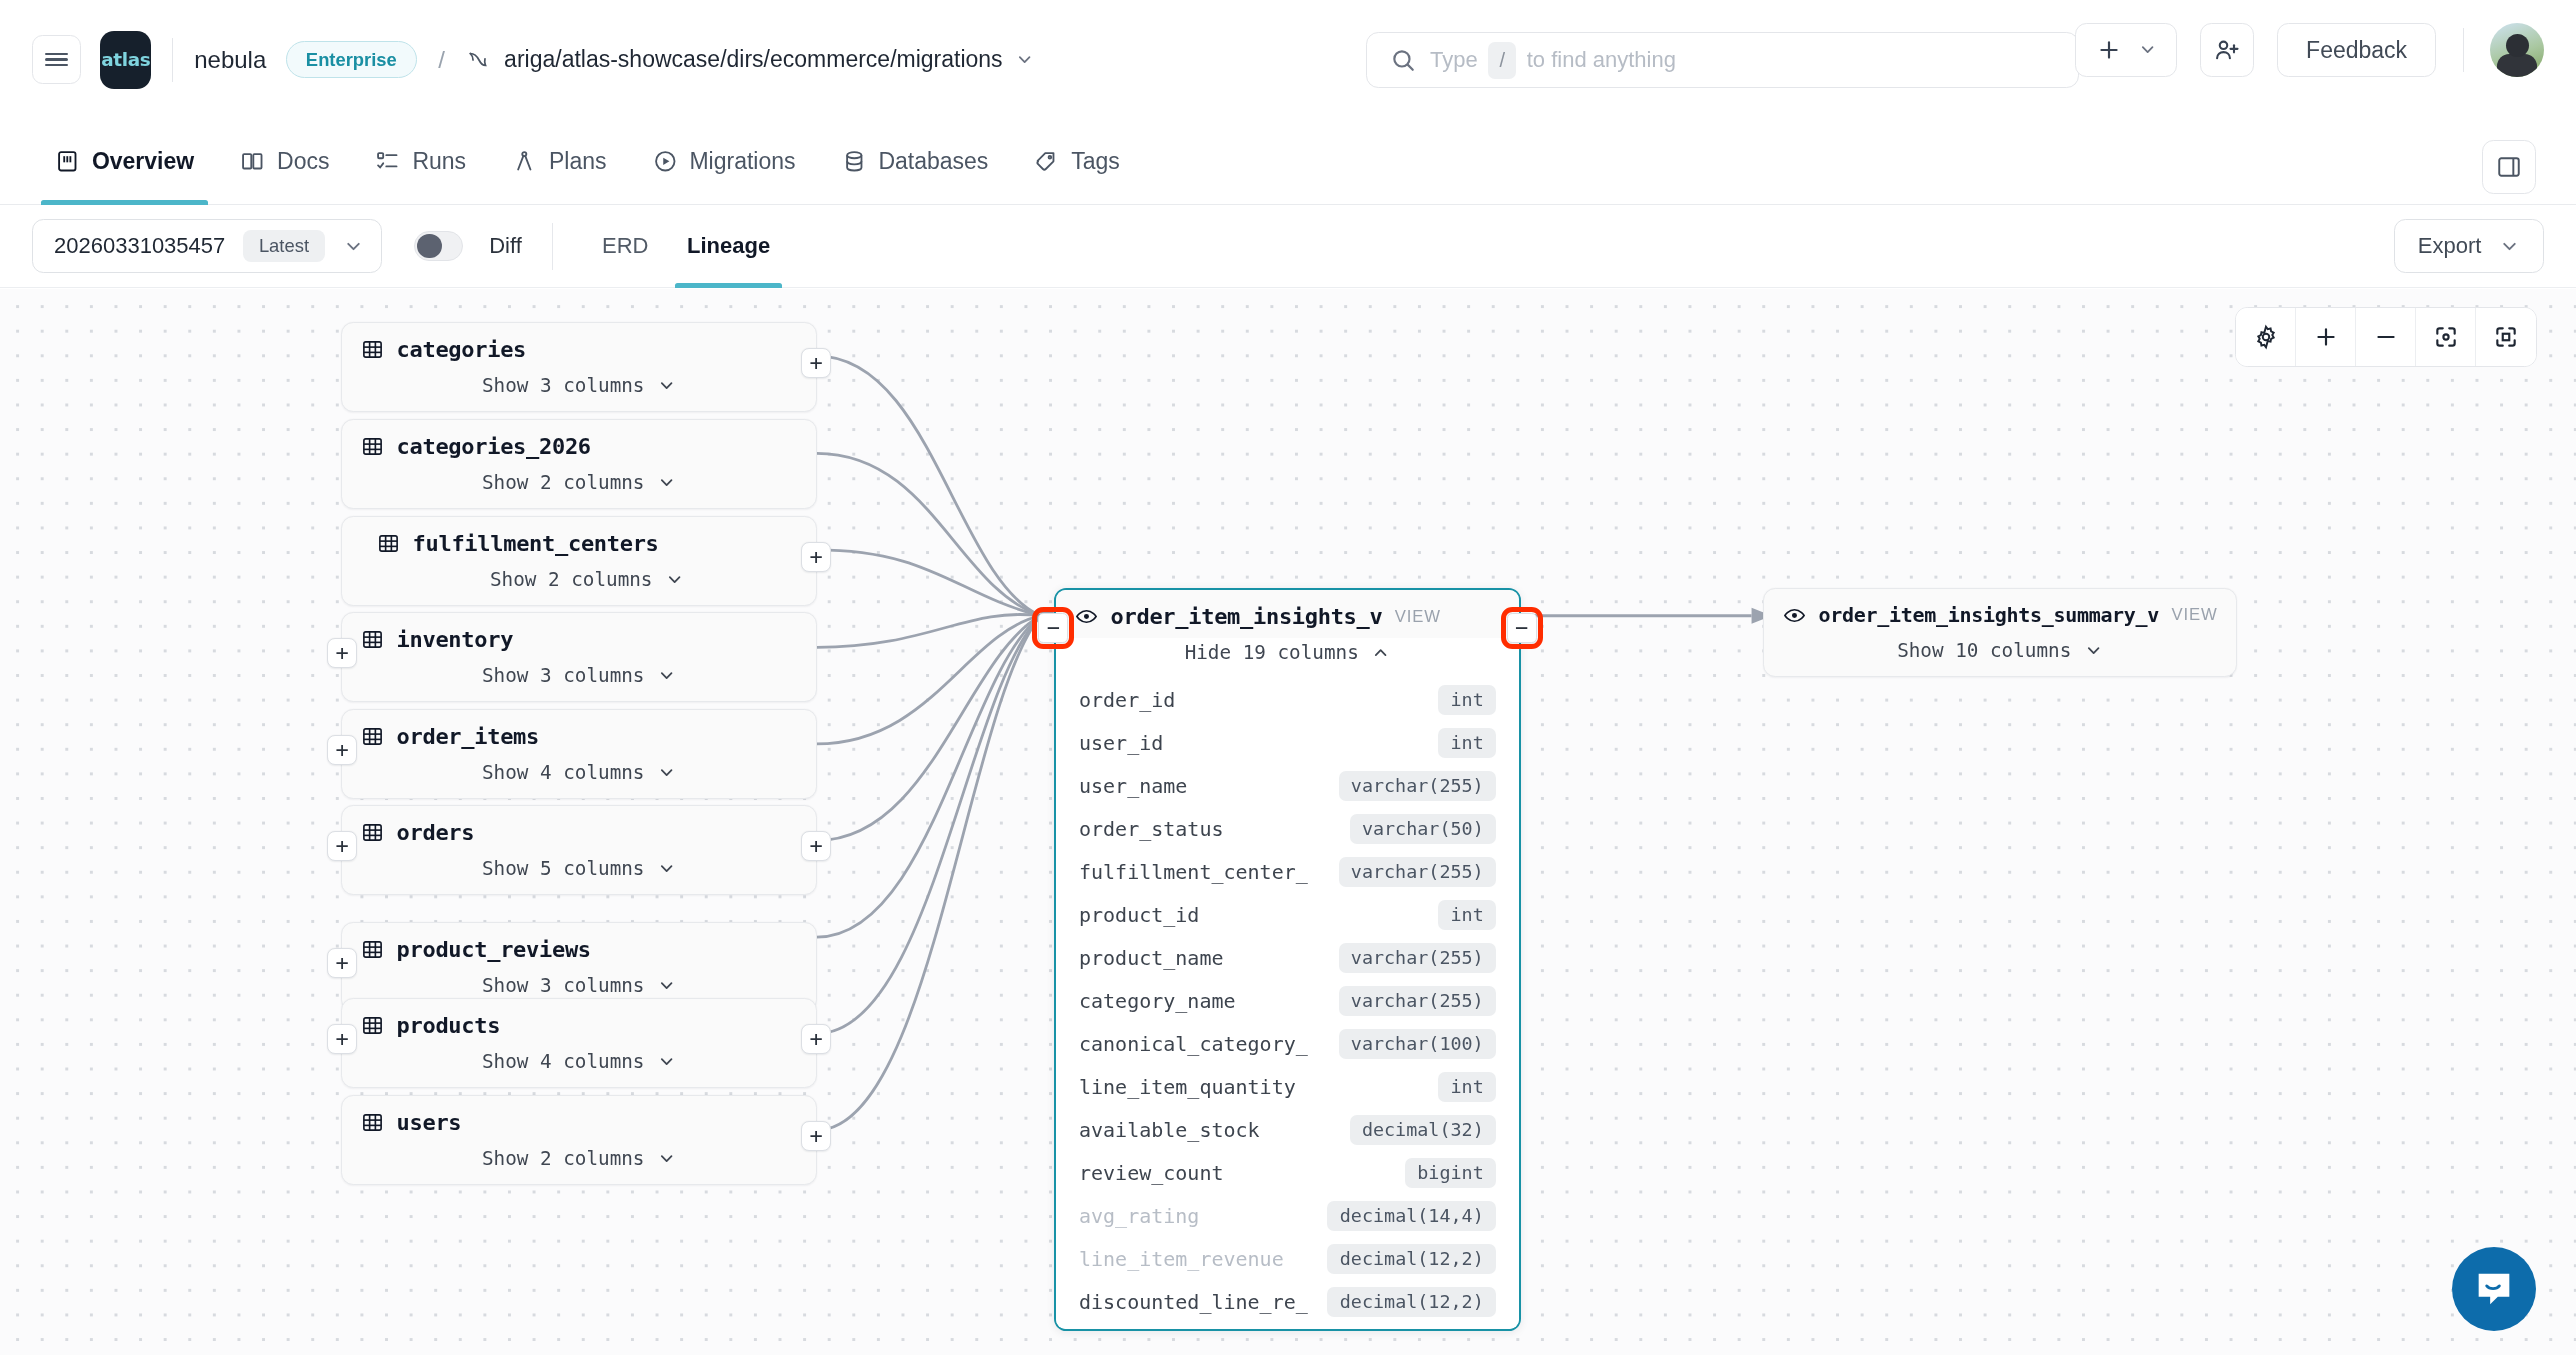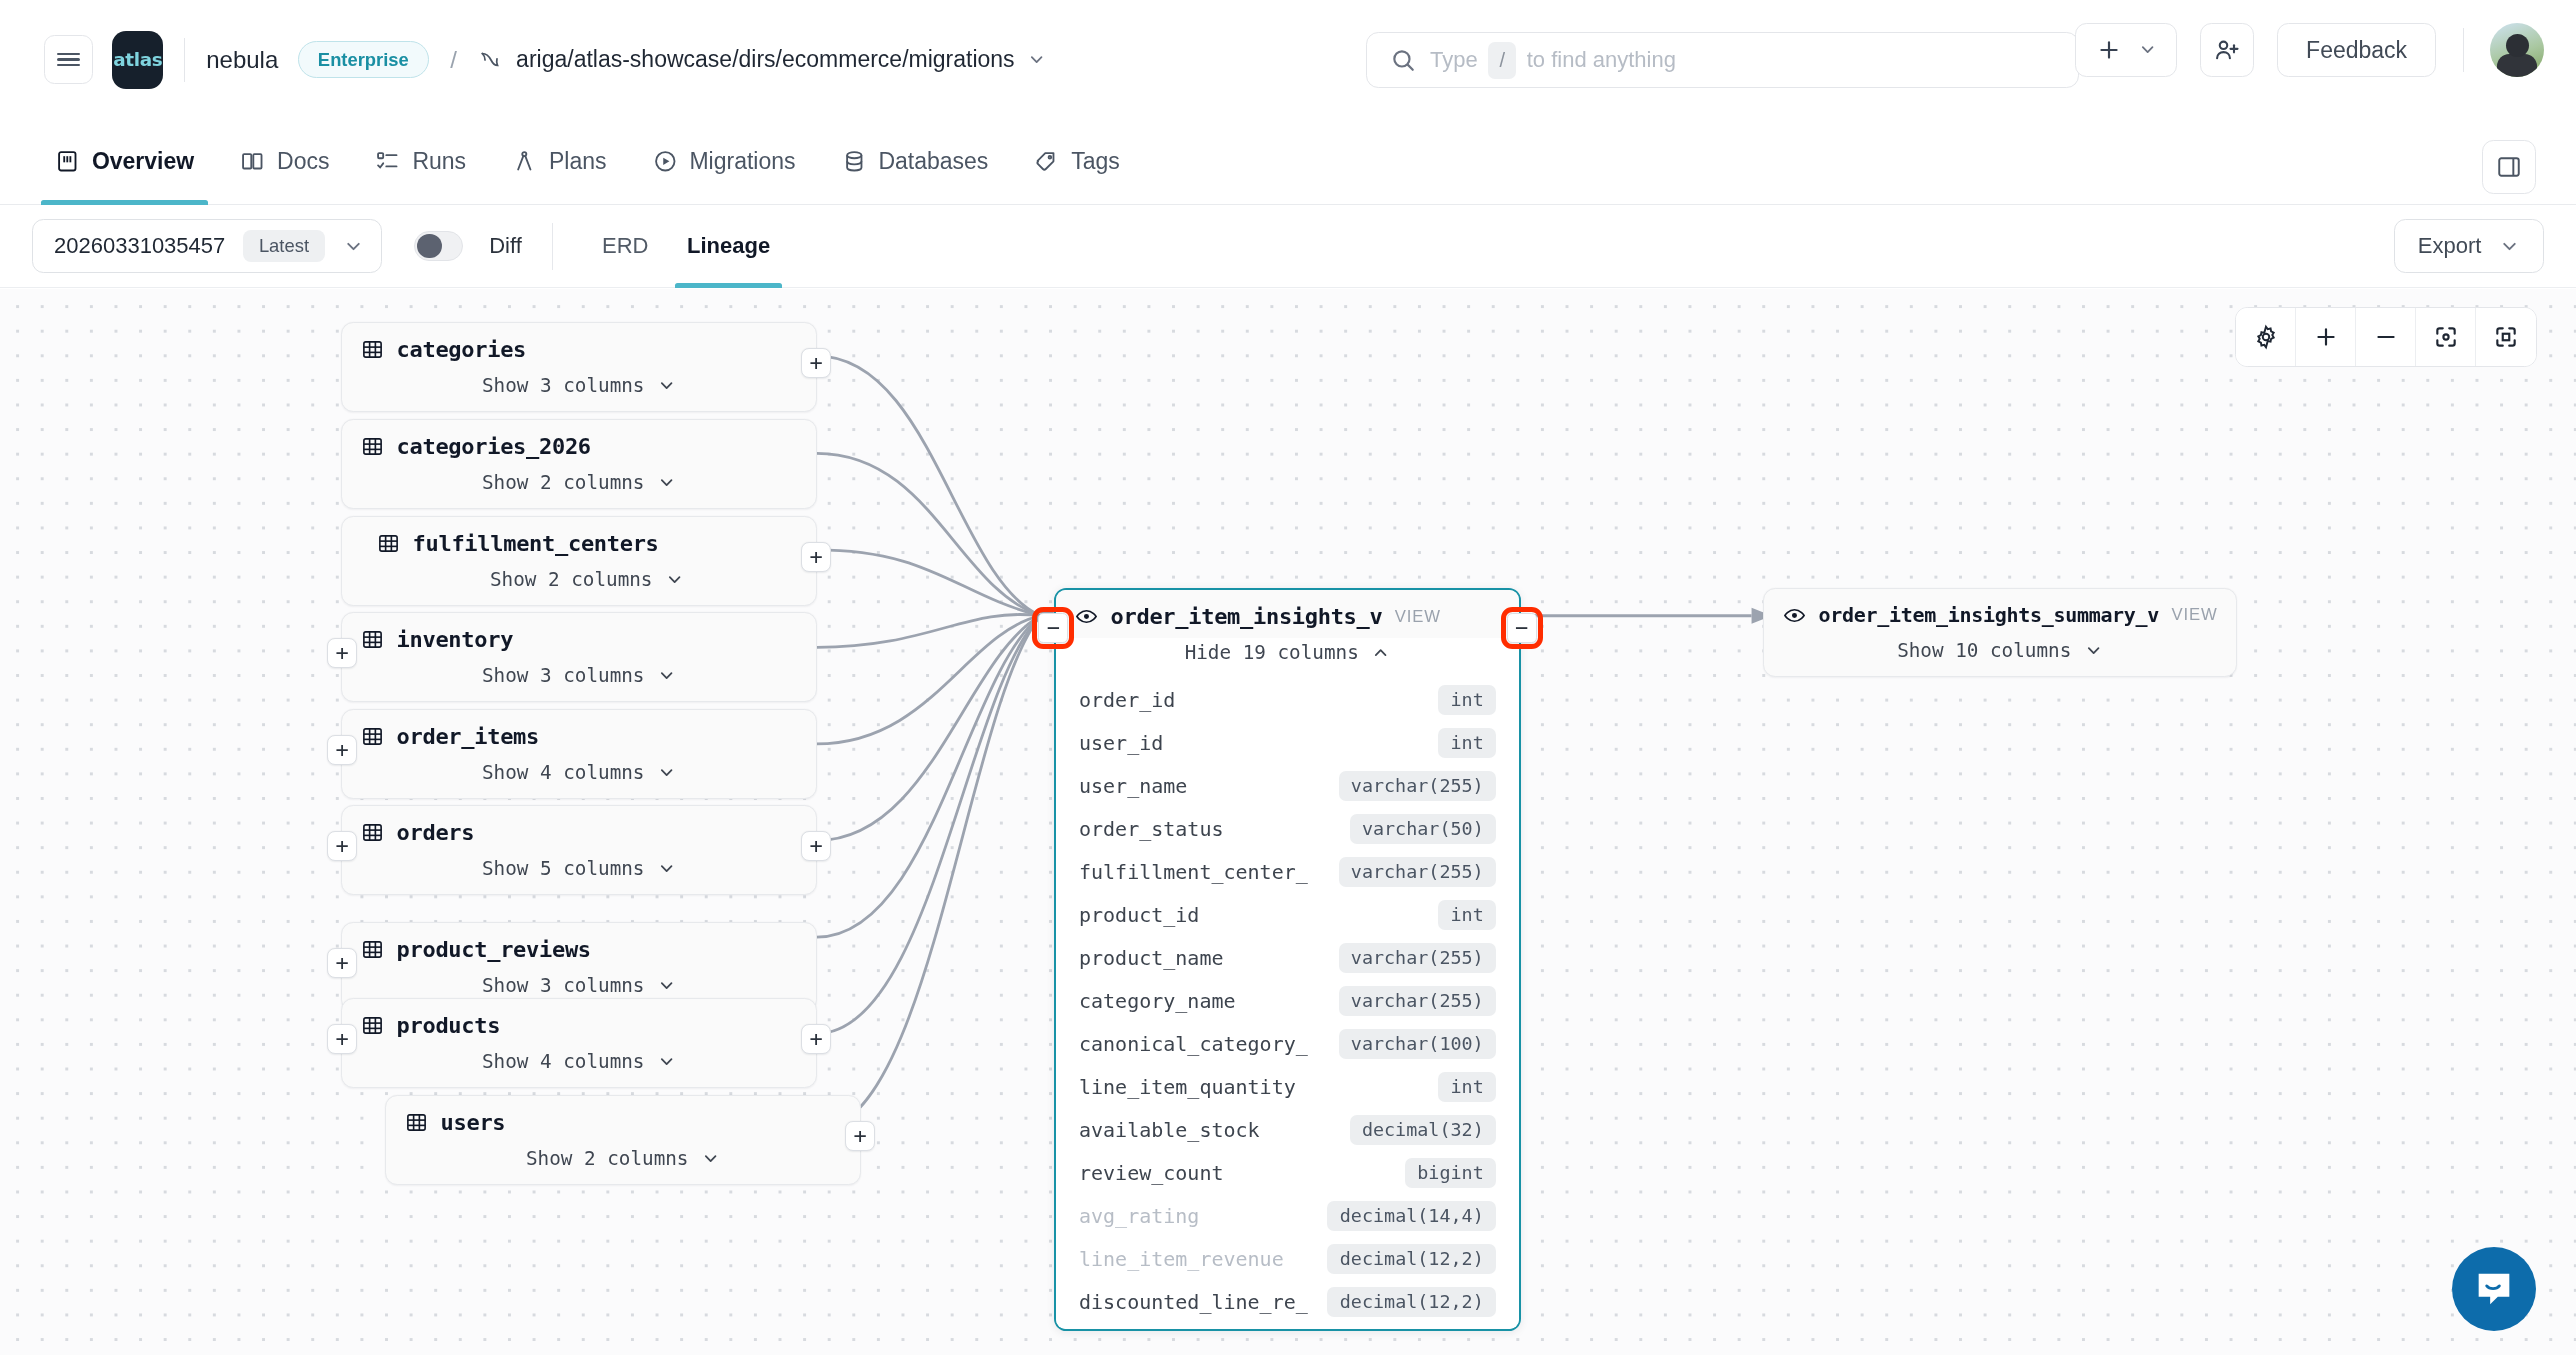--- a/index.html
+++ b/index.html
@@ -7,21 +7,21 @@
     width: 2576px; height: 1356px;
     font-family: "Liberation Sans", sans-serif;
     background: #ffffff;
     overflow: hidden;
   }
   .app { position: relative; width: 2576px; height: 1356px; }
 
   
   .topbar {
     position: absolute; top: 0; left: 0; width: 2576px; height: 119px;
-    display: flex; align-items: center; padding: 0 44px;
+    display: flex; align-items: center; padding: 0 32px;
     background: #fff;
   }
   .icon-btn {
     width: 49px; height: 49px; border: 0.9px solid #e4e6ea; border-radius: 10.5px;
     display: flex; align-items: center; justify-content: center; background: #fff;
     cursor: pointer;
   }
   .hamburger span {
     display: block; width: 23px; height: 2.3px; background: #4b5563; border-radius: 1.8px;
     margin: 3.5px 0;
@@ -607,21 +607,21 @@
         <span>
             <svg width="19.3" height="19.3" viewBox="0 0 24 24" fill="none" stroke="#3f4651" stroke-width="2.2" stroke-linecap="round" stroke-linejoin="round">
               <polyline points="6 9 12 15 18 9"></polyline>
             </svg>
           </span>
       </div>
       <div class="handle left">+</div>
       <div class="handle right">+</div>
     </div>
 
-    <div class="node" style="left:341px; top:806px; width:476px;margin-left:44px;">
+    <div class="node" style="left:341px; top:806px; width:476px;">
       <div class="node-head">
         <span>
             <svg width="23" height="23" viewBox="0 0 24 24" fill="none" stroke="#111827" stroke-width="1.7">
               <rect x="3" y="4" width="18" height="16" rx="2"></rect>
               <line x1="3" y1="9.5" x2="21" y2="9.5"></line>
               <line x1="3" y1="15" x2="21" y2="15"></line>
               <line x1="9" y1="4" x2="9" y2="20"></line>
               <line x1="15" y1="4" x2="15" y2="20"></line>
             </svg>
           </span>

